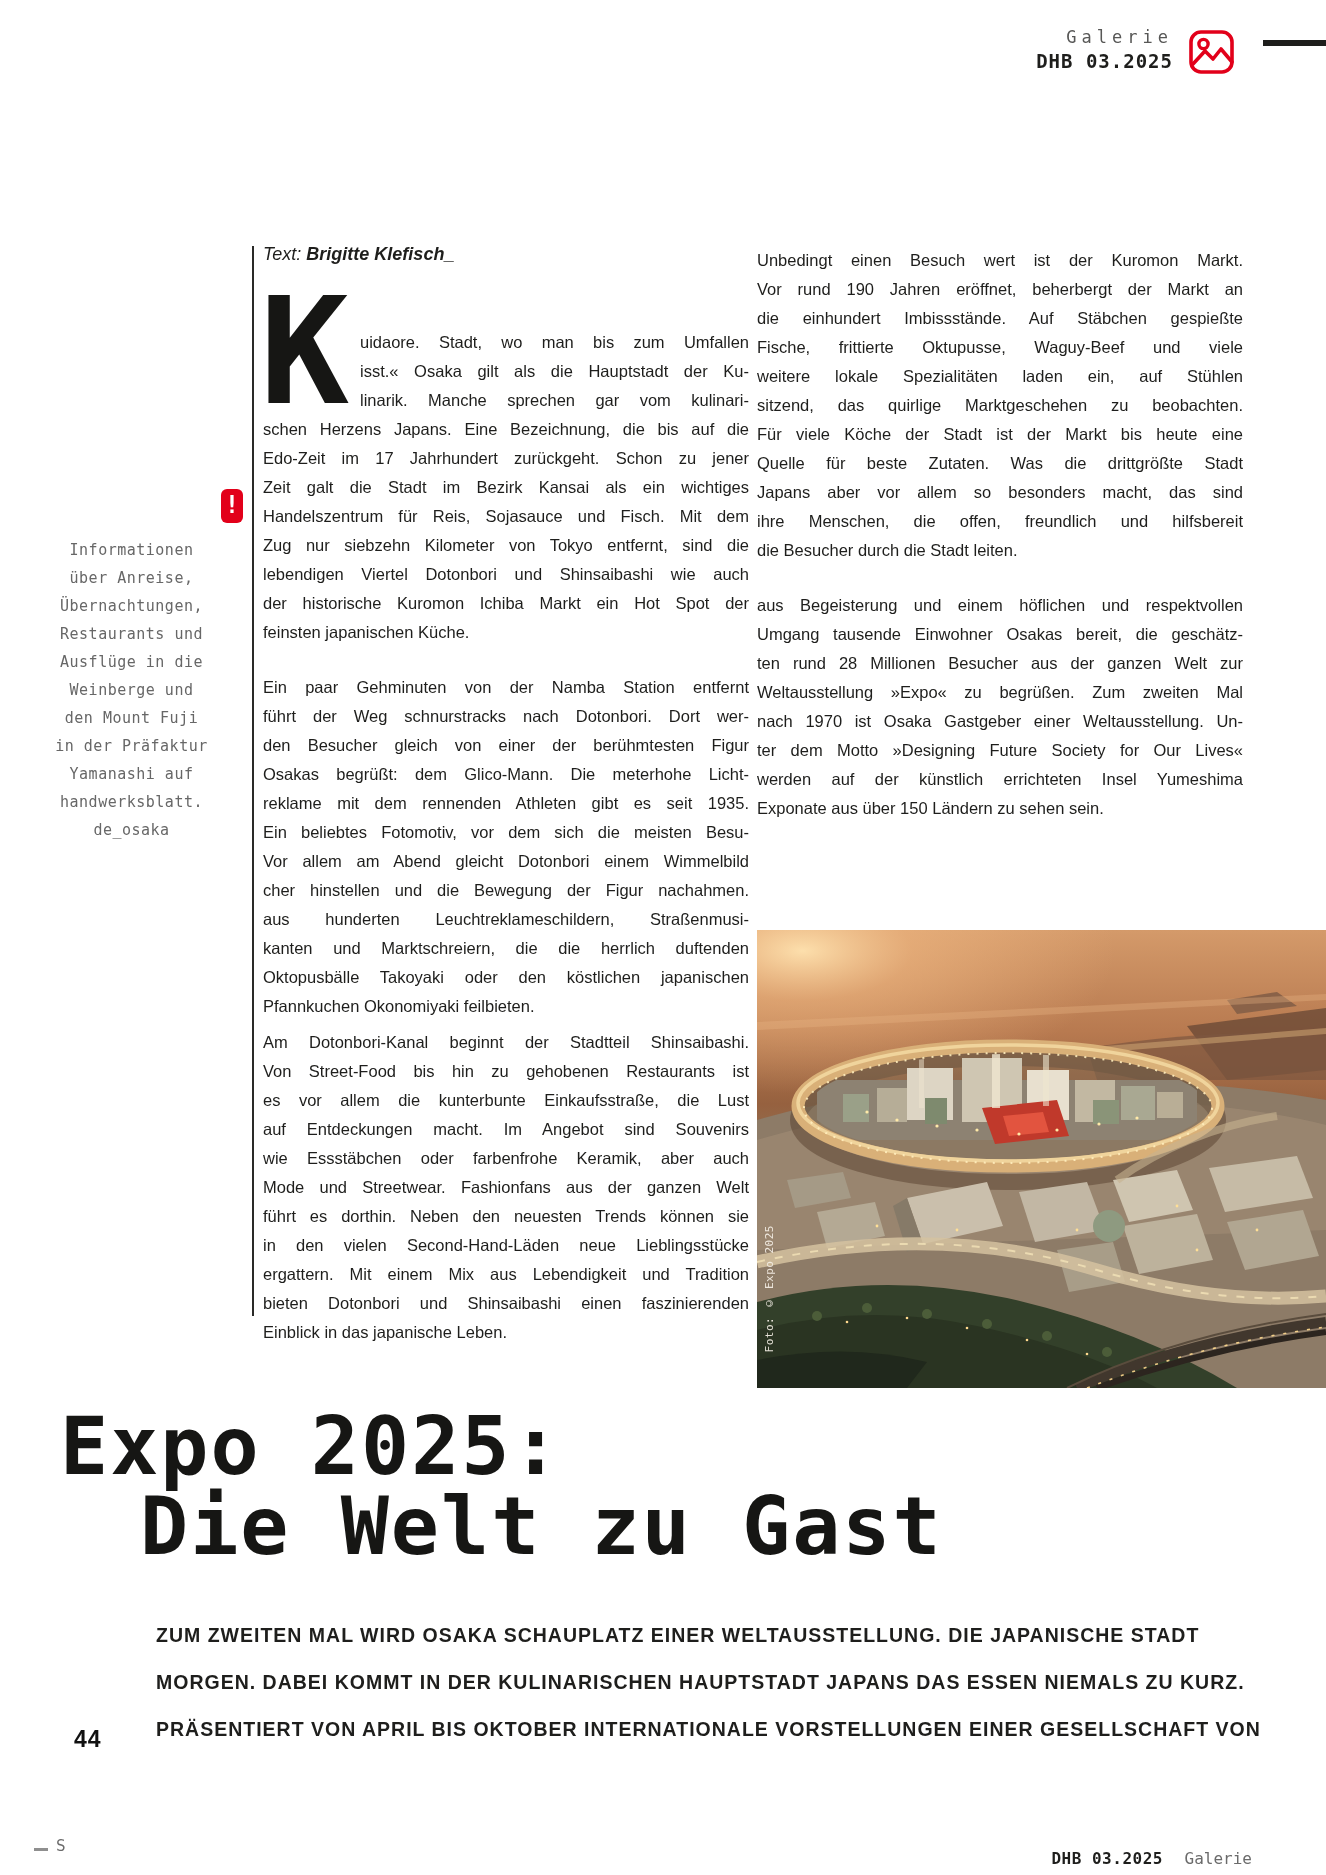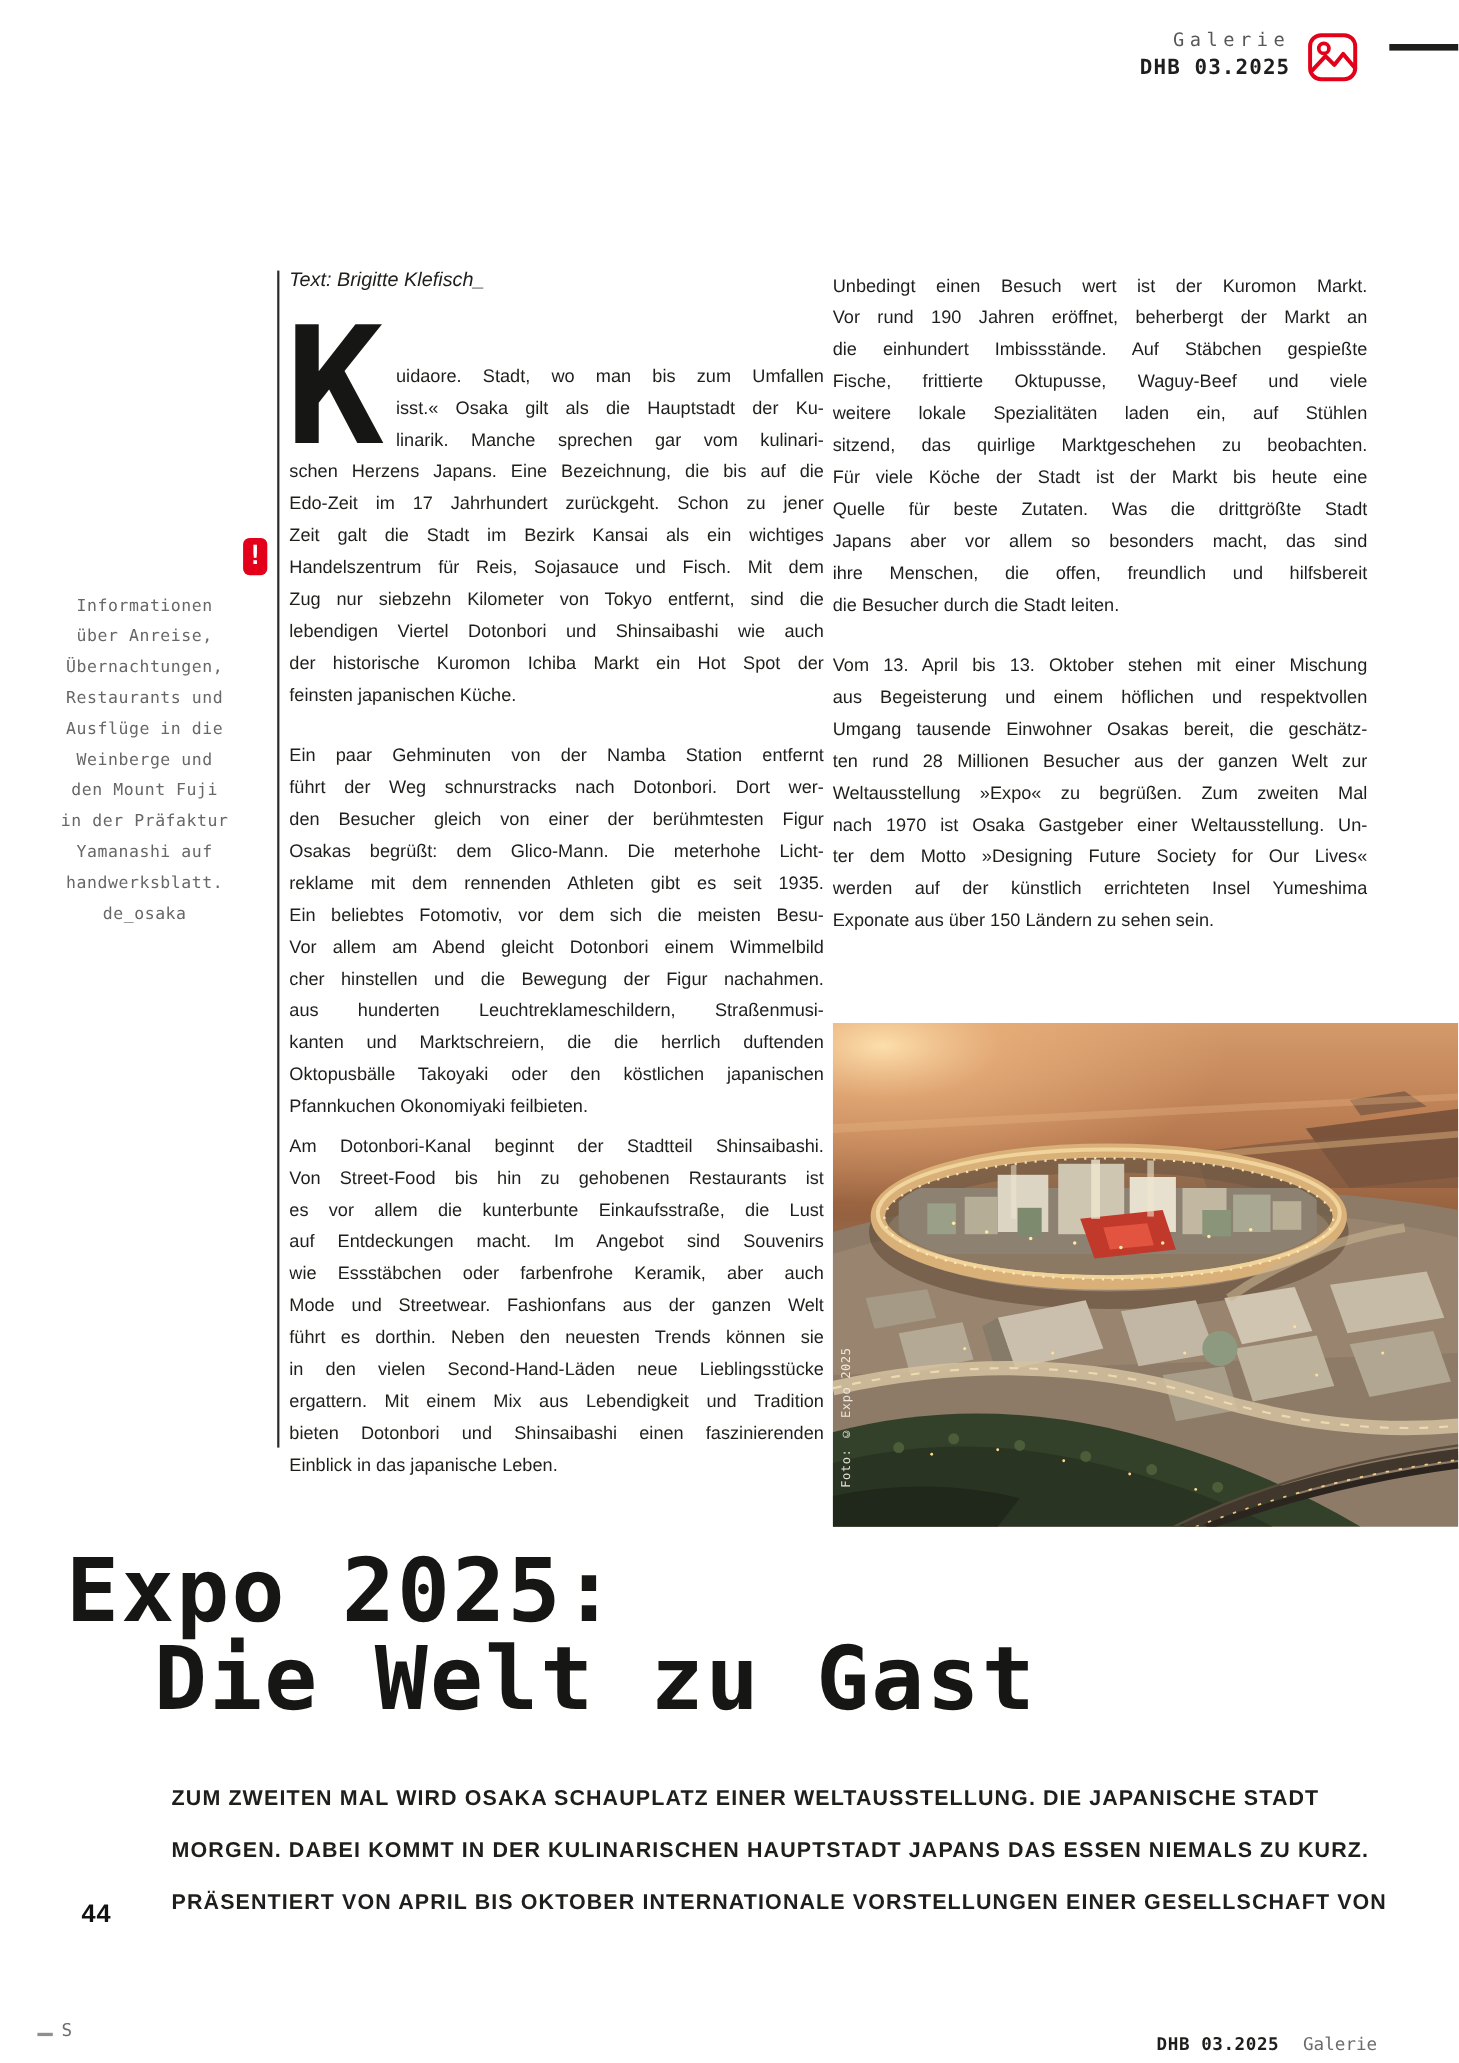--- a/index.html
+++ b/index.html
@@ -19,21 +19,21 @@
   .alert-icon{top:489px;left:221px;width:22px;height:34px;background:#e2001a;border-radius:6px;
               color:#fff;font-family:"DejaVu Sans Mono",monospace;font-weight:bold;font-size:24px;
               text-align:center;line-height:33px;}
   .sidebar{top:536px;left:20px;width:223px;text-align:center;
            font-family:"DejaVu Sans Mono",monospace;font-size:15px;line-height:28px;
            letter-spacing:0.5px;color:#676767;}
   .divider{top:246px;left:252px;width:2px;height:1070px;background:#2a2a28;}
 
   
   .byline{top:244px;left:263px;font-size:18px;font-style:italic;color:#1e1e1c;}
-  .byline .b{font-weight:normal;}
+  .byline .b{font-weight:bold;}
   .dropcap{top:298px;left:260px;font-family:"DejaVu Sans Mono",monospace;font-weight:bold;
            font-size:148px;line-height:108px;color:#161614;}
   .col{width:486px;font-size:16.5px;line-height:29px;color:#1e1e1c;}
   .col .tline{height:29px;overflow:hidden;text-align:justify;text-align-last:justify;}
   .col .tline.last{text-align-last:left;}
   .indent3 .tline:nth-child(-n+3){padding-left:97px;}
   .p-l1{top:328px;left:263px;}
   .p-l2{top:673px;left:263px;}
   .p-l3{top:1028px;left:263px;}
   .p-r1{top:246px;left:757px;}
@@ -147,21 +147,20 @@
       <div class="tline">Fische, frittierte Oktupusse, Waguy-Beef und viele</div>
       <div class="tline">weitere lokale Spezialitäten laden ein, auf Stühlen</div>
       <div class="tline">sitzend, das quirlige Marktgeschehen zu beobachten.</div>
       <div class="tline">Für viele Köche der Stadt ist der Markt bis heute eine</div>
       <div class="tline">Quelle für beste Zutaten. Was die drittgrößte Stadt</div>
       <div class="tline">Japans aber vor allem so besonders macht, das sind</div>
       <div class="tline">ihre Menschen, die offen, freundlich und hilfsbereit</div>
       <div class="tline last">die Besucher durch die Stadt leiten.</div>
     </div>
   <div class="abs col p-r2">
-      <div class="tline">Vom 13. April bis 13. Oktober stehen mit einer Mischung</div>
       <div class="tline">aus Begeisterung und einem höflichen und respektvollen</div>
       <div class="tline">Umgang tausende Einwohner Osakas bereit, die geschätz-</div>
       <div class="tline">ten rund 28 Millionen Besucher aus der ganzen Welt zur</div>
       <div class="tline">Weltausstellung »Expo« zu begrüßen. Zum zweiten Mal</div>
       <div class="tline">nach 1970 ist Osaka Gastgeber einer Weltausstellung. Un-</div>
       <div class="tline">ter dem Motto »Designing Future Society for Our Lives«</div>
       <div class="tline">werden auf der künstlich errichteten Insel Yumeshima</div>
       <div class="tline last">Exponate aus über 150 Ländern zu sehen sein.</div>
     </div>
 

